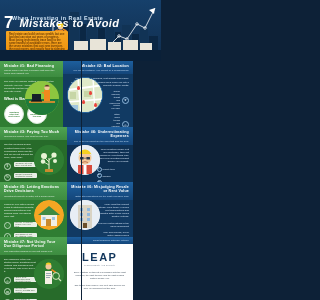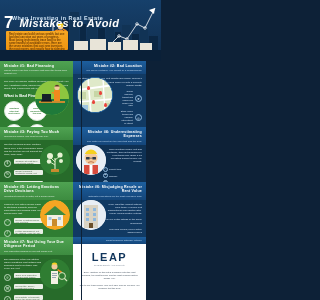--- a/index.html
+++ b/index.html
@@ -46,21 +46,21 @@
   .lowrise { position:absolute; bottom:11px; background:#e8e4d8; z-index:4; }
 
   
   .chart { position:absolute; right:2px; top:4px; width:52px; height:44px; z-index:3; }
 
   
   .worker { position:absolute; left:52px; bottom:10px; width:17px; height:30px; z-index:6; }
 
   
   .grid { position:relative; width:161px; }
-  .row { display:flex; width:146px;border-radius:31px; }
+  .row { display:flex; width:133px;border-radius:31px; }
   .col { width:80.5px; position:relative; }
   .green { background:#2f7d32; }
   .green-d { background:#276b2a; }
   .blue  { background:#113a63; }
   .blue-d { background:#0e3154; }
 
   
   .phead { position:relative; padding:3px 4px 2px 4px; }
   .phead.g { background:linear-gradient(180deg,#4fa352,#3d8c40); }
   .phead.b { background:linear-gradient(180deg,#1d5f9e,#14467a); }

